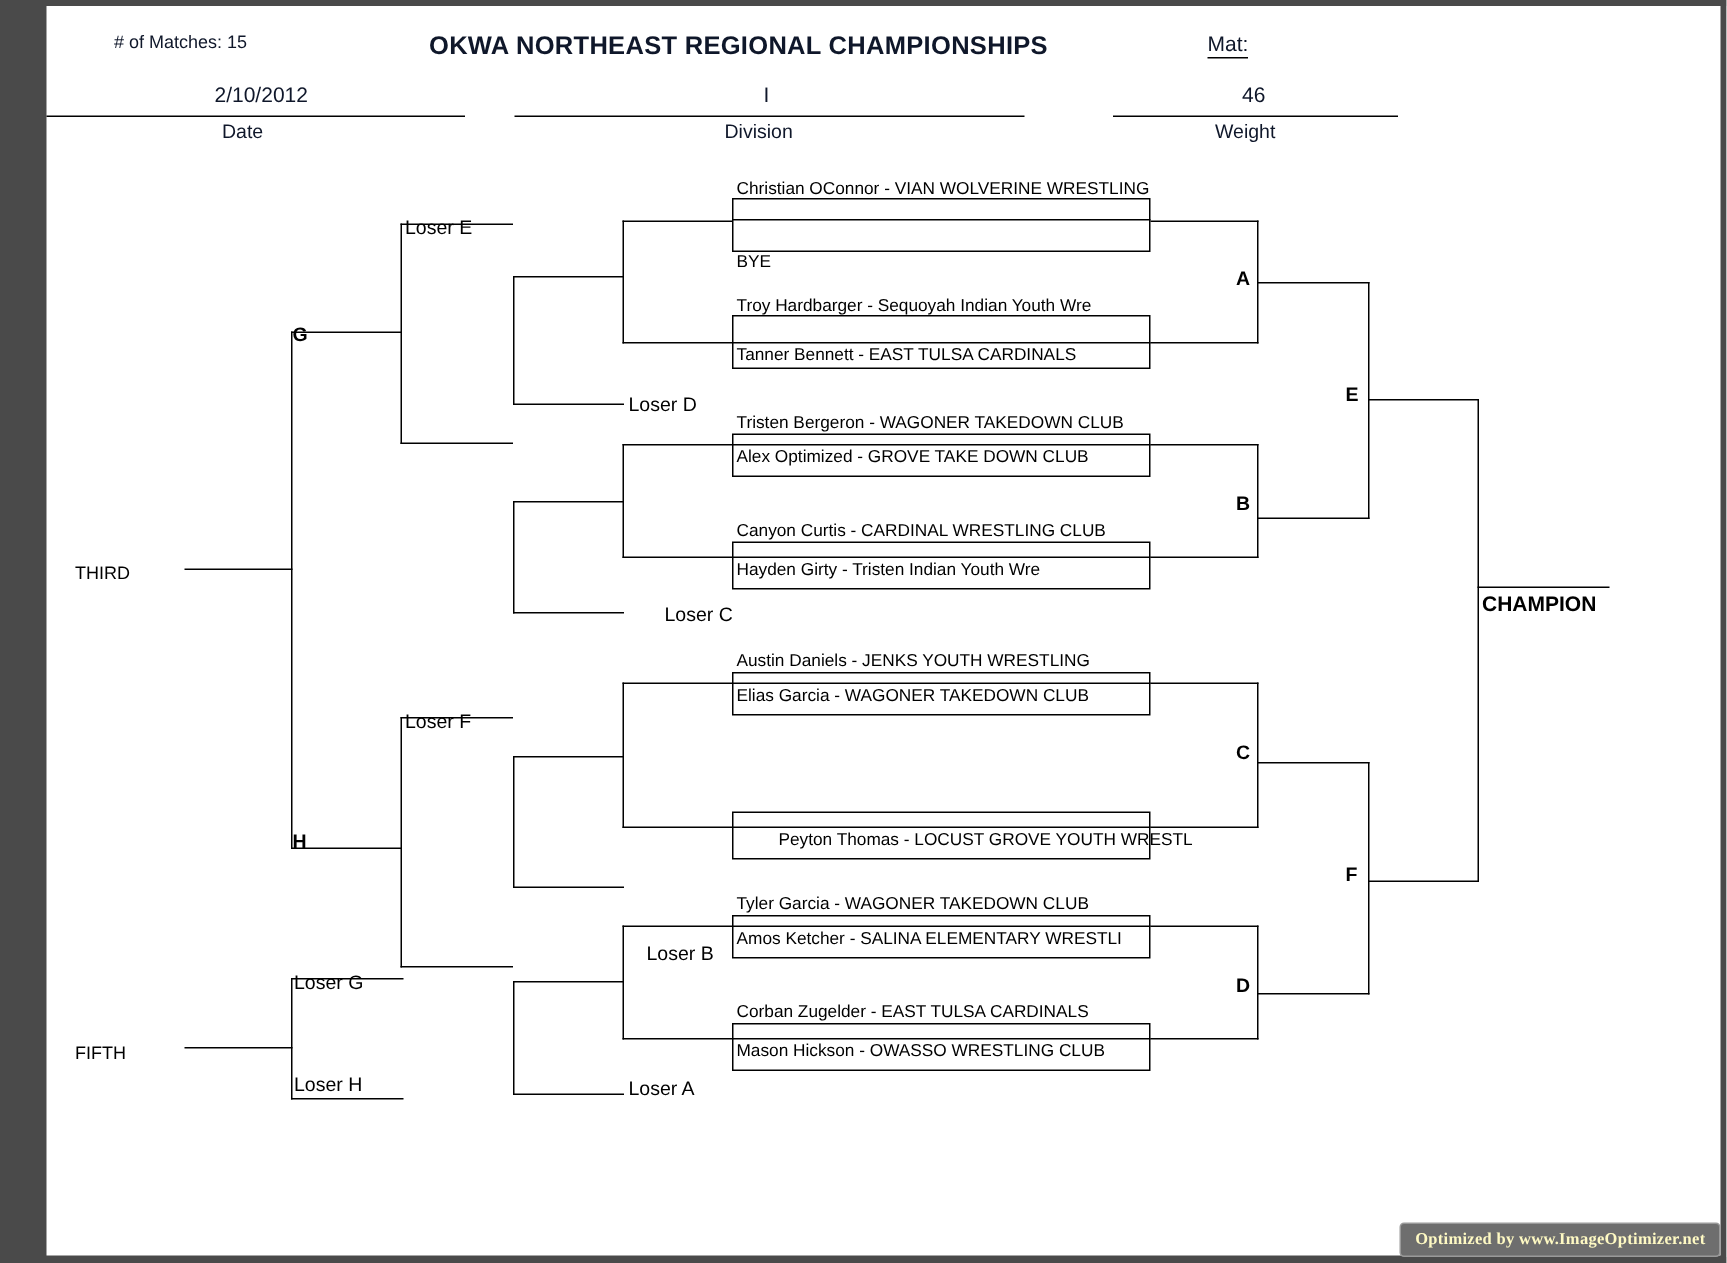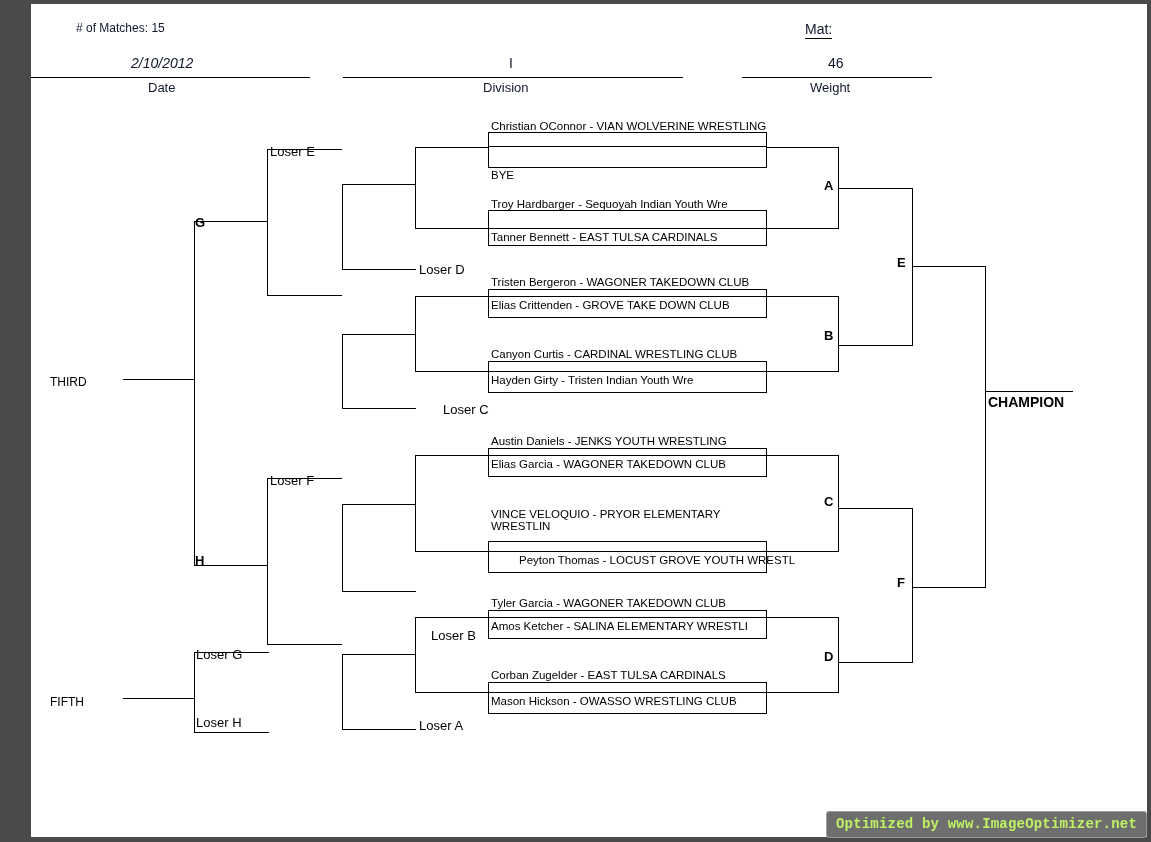--- a/index.html
+++ b/index.html
@@ -121,50 +121,51 @@
     color: #000;
     white-space: nowrap;
   }
 
   
   #watermark {
     position: absolute;
     right: 4px;
     bottom: 4px;
     background: #6e6e6e;
-    color: #bef264;
-    font-size: 14px;
+    color: #fef9c3;
+    font-size: 11px;
     font-weight: bold;
     padding: 4px 9px 5px 9px;
     border-radius: 3px;
     border: 1px solid #9a9a9a;
     letter-spacing: 0.2px;
-    font-family: Liberation Mono, monospace;
+    font-family: Liberation Serif, serif;
   }
 </style>
 </head>
 <body>
 
 <div id="screen">
 
   <div class="frame-top"></div>
   <div class="frame-right"></div>
   <div class="frame-bottom"></div>
 
   <div id="sheet">
 
     <div class="txt hdr-small" style="left:45px; top:18px;">
       <span># of Matches:</span>
       <span>15</span>
     </div>
 
+    <div class="txt hdr-title" style="left:255px; top:17px;">OKWA NORTHEAST REGIONAL CHAMPIONSHIPS</div>
 
     <div class="txt hdr-mat" style="left:774px; top:17px;">Mat:</div>
 
-    <div class="txt hdr-value" style="left:100px; top:51px;font-style:italic;">2/10/2012</div>
+    <div class="txt hdr-value" style="left:112px; top:51px;">2/10/2012</div>
     <div class="hdr-rule" style="left:-9px; top:73px; width:288px;"></div>
     <div class="txt hdr-caption" style="left:117px; top:77px;">Date</div>
 
     <div class="txt hdr-value" style="left:478px; top:51px;">I</div>
     <div class="hdr-rule" style="left:312px; top:73px; width:340px;"></div>
     <div class="txt hdr-caption" style="left:452px; top:77px;">Division</div>
 
     <div class="txt hdr-value" style="left:797px; top:51px;">46</div>
     <div class="hdr-rule" style="left:711px; top:73px; width:190px;"></div>
     <div class="txt hdr-caption" style="left:779px; top:77px;">Weight</div>
@@ -175,33 +176,32 @@
     <div class="name-bot" style="left:460px; top:145px;margin-top:20px;">BYE</div>
 
     <div class="name-top" style="left:460px; top:194px;">Troy Hardbarger - Sequoyah Indian Youth Wre</div>
     <div class="matchbox" style="left:457px; top:206px; width:279px; height:36px;"></div>
     <div class="box-mid" style="left:457px; top:224px; width:279px;"></div>
     <div class="name-bot" style="left:460px; top:227px;">Tanner Bennett - EAST TULSA CARDINALS</div>
 
     <div class="name-top" style="left:460px; top:272px;">Tristen Bergeron - WAGONER TAKEDOWN CLUB</div>
     <div class="matchbox" style="left:457px; top:285px; width:279px; height:29px;"></div>
     <div class="box-mid" style="left:457px; top:292px; width:279px;"></div>
-    <div class="name-bot" style="left:460px; top:295px;">Elias Crittenden - GROVE TAKE DOWN CLUB</div>
+    <div class="name-bot" style="left:460px; top:295px;">Alex Optimized - GROVE TAKE DOWN CLUB</div>
 
     <div class="name-top" style="left:460px; top:344px;">Canyon Curtis - CARDINAL WRESTLING CLUB</div>
     <div class="matchbox" style="left:457px; top:357px; width:279px; height:32px;"></div>
     <div class="box-mid" style="left:457px; top:367px; width:279px;"></div>
     <div class="name-bot" style="left:460px; top:370px;">Hayden Girty - Tristen Indian Youth Wre</div>
 
     <div class="name-top" style="left:460px; top:431px;">Austin Daniels - JENKS YOUTH WRESTLING</div>
     <div class="matchbox" style="left:457px; top:444px; width:279px; height:29px;"></div>
     <div class="box-mid" style="left:457px; top:451px; width:279px;"></div>
     <div class="name-bot" style="left:460px; top:454px;">Elias Garcia - WAGONER TAKEDOWN CLUB</div>
 
-    <div class="name-top wrap" style="left:460px; top:504px;">VINCE VELOQUIO - PRYOR ELEMENTARY WRESTLIN</div>
     <div class="matchbox" style="left:457px; top:537px; width:279px; height:32px;"></div>
     <div class="box-mid" style="left:457px; top:547px; width:279px;"></div>
     <div class="name-bot" style="left:488px; top:550px;">Peyton Thomas - LOCUST GROVE YOUTH WRESTL</div>
 
     <div class="name-top" style="left:460px; top:593px;">Tyler Garcia - WAGONER TAKEDOWN CLUB</div>
     <div class="matchbox" style="left:457px; top:606px; width:279px; height:29px;"></div>
     <div class="box-mid" style="left:457px; top:613px; width:279px;"></div>
     <div class="name-bot" style="left:460px; top:616px;">Amos Ketcher - SALINA ELEMENTARY WRESTLI</div>
 
     <div class="name-top" style="left:460px; top:665px;">Corban Zugelder - EAST TULSA CARDINALS</div>

